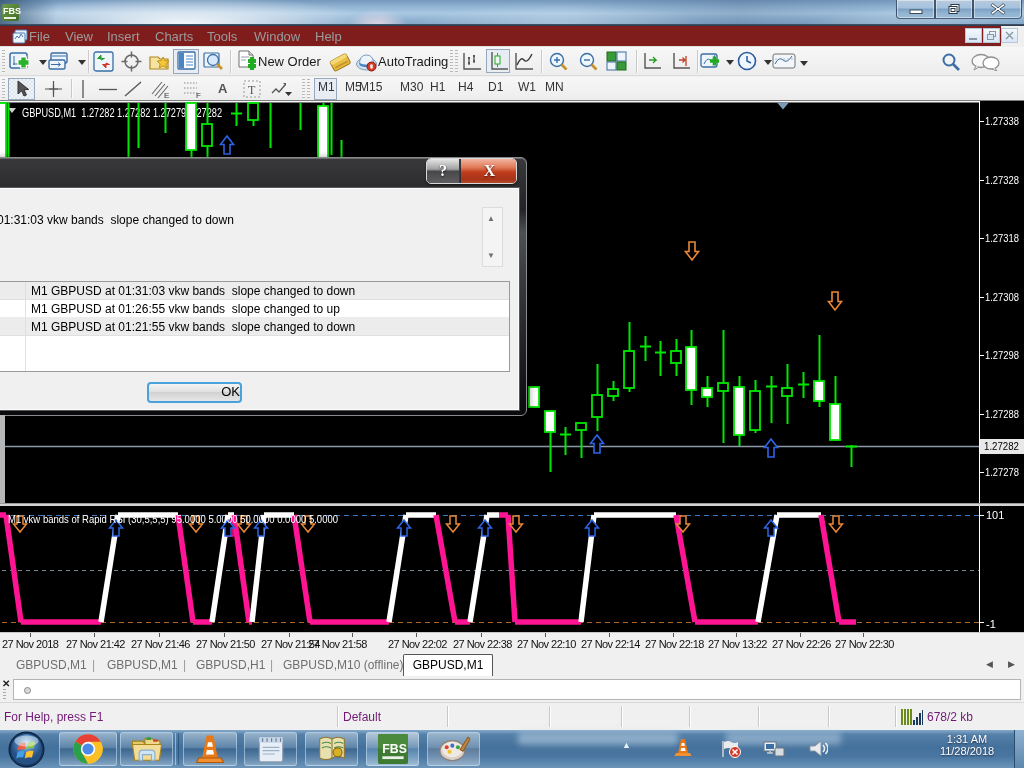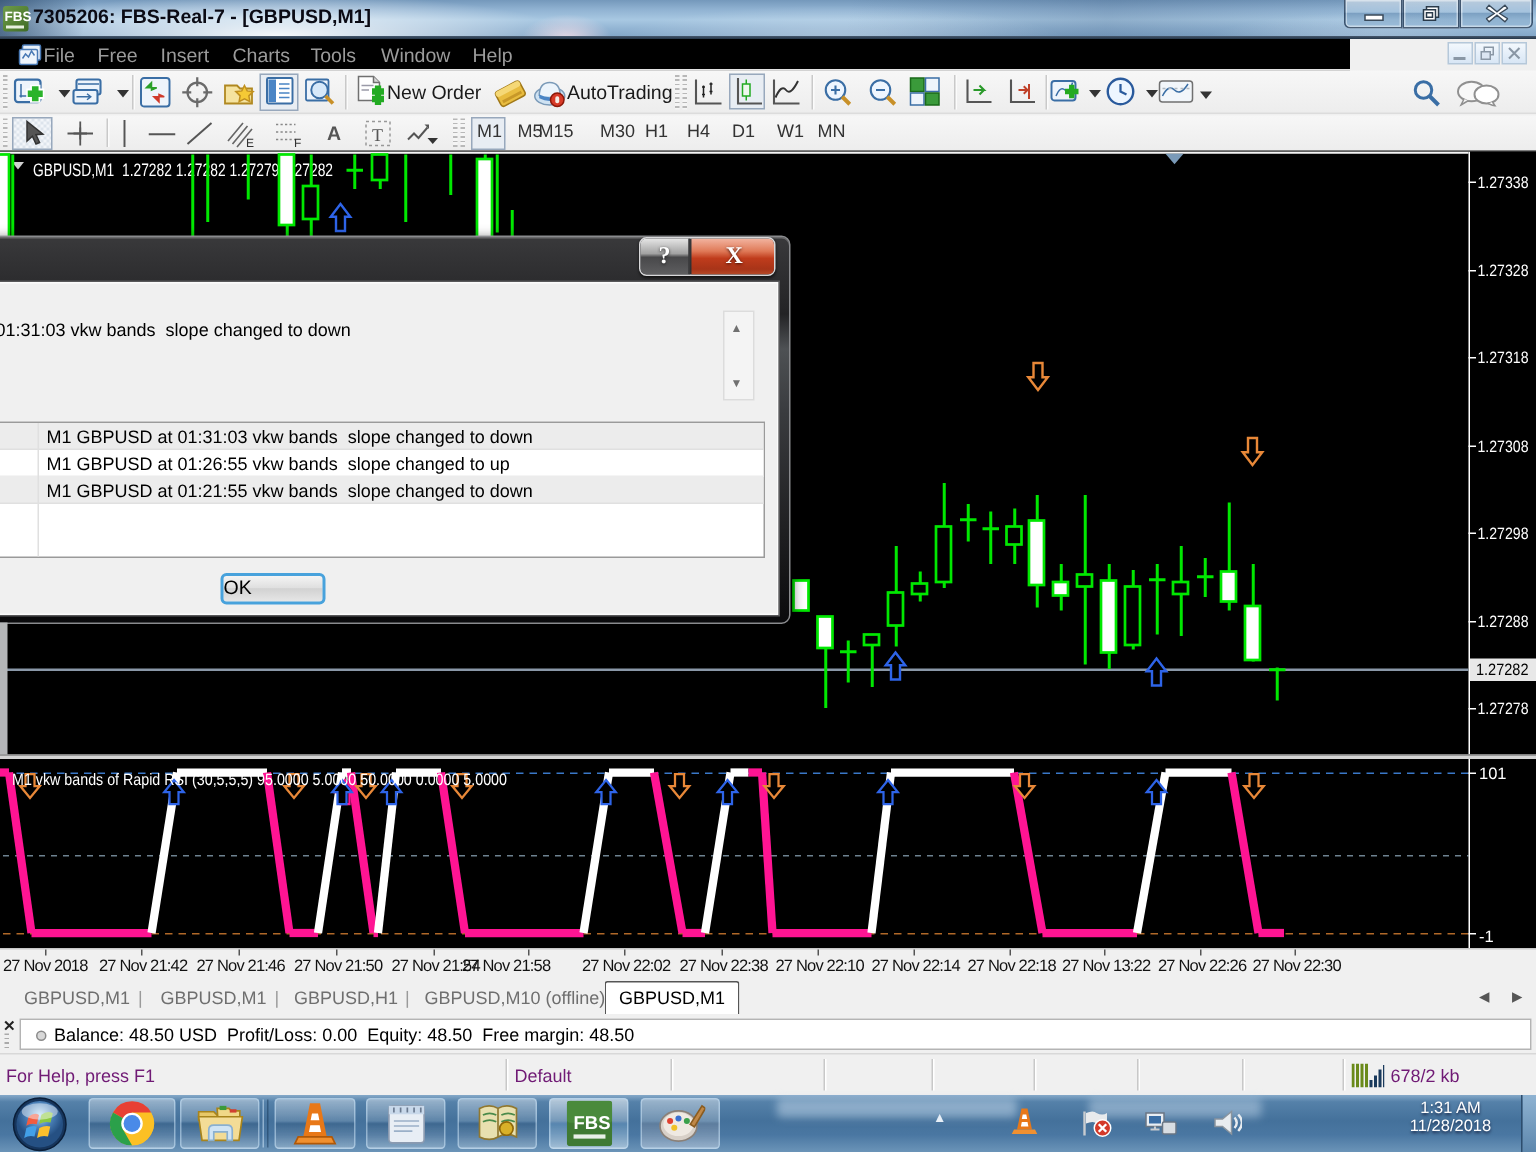--- a/index.html
+++ b/index.html
@@ -28,21 +28,21 @@
   .wbtn { position:absolute; top:0; height:19px; border:1px solid rgba(30,50,75,.75); border-top:none;
     background:linear-gradient(180deg, rgba(255,255,255,.5) 0%, rgba(190,215,235,.35) 45%, rgba(90,130,170,.45) 50%, rgba(150,185,215,.5) 100%);
     box-shadow:inset 0 0 0 1px rgba(255,255,255,.45); }
   .wbtn svg { position:absolute; left:50%; top:50%; transform:translate(-50%,-50%); }
   #wmin { left:0; width:39px; border-bottom-left-radius:4px; }
   #wres { left:39px; width:38px; }
   #wclo { left:77px; width:49px; border-bottom-right-radius:4px; }
   #tbline { left:0; top:24px; width:1024px; height:2px; background:linear-gradient(180deg,#46586e,#253648); }
 
   
-  #menubar { left:0; top:26px; width:900px; height:21px; background:#000000; border-bottom:1px solid #e2e2e2; }
+  #menubar { left:0; top:26px; width:1001px; height:21px; background:#7f1d1d; border-bottom:1px solid #e2e2e2; }
   .menuitem { position:absolute; top:3px; font-size:13px; color:#9b9b9b; }
   .mdibtn { position:absolute; top:2px; width:17px; height:15px; background:linear-gradient(180deg,#f3f8fd,#d8e6f5); border:1px solid #b5c8da; color:#7a8a99; font-size:9px; text-align:center; line-height:13px; }
 
   
   #toolbar1 { left:0; top:47px; width:1024px; height:29px; background:linear-gradient(180deg,#f7f7f7,#ededed); border-bottom:1px solid #dcdcdc; }
   #toolbar2 { left:0; top:77px; width:1024px; height:24px; background:linear-gradient(180deg,#f7f7f7,#ededed); border-bottom:1px solid #7e7e7e; }
   .grip { position:absolute; width:3px; background-image:repeating-linear-gradient(180deg,#b8b8b8 0 1px, #f5f5f5 1px 3px); }
   .tsep { position:absolute; width:1px; background:#c9c9c9; box-shadow:1px 0 0 #fbfbfb; }
   .tbtxt { position:absolute; font-size:13px; color:#1a1a1a; }
   .pressed { position:absolute; background:#e8edf3; border:1px solid #98a8bc; }
@@ -102,32 +102,31 @@
   #dlgclose { position:absolute; left:34px; top:0; width:57px; height:24px;
     background:linear-gradient(180deg,#f2b4a0 0%,#e07a58 35%,#c03c1c 55%,#a83418 85%,#b54a28 100%);
     color:#fff; font-weight:bold; font-size:16px; font-family:"Liberation Serif",serif; text-align:center; line-height:23px; text-shadow:0 1px 2px #401008; }
   #dlgmsg { position:absolute; left:16px; top:24px; font-size:12px; color:#000; }
   #dlgscroll { position:absolute; left:501px; top:18px; width:21px; height:60px; background:#f4f4f4; border:1px solid #dcdcdc; }
   #dlgscroll .ar { position:absolute; left:4px; font-size:8px; color:#707070; }
   #dlglist { position:absolute; left:-1px; top:92px; width:530px; height:91px; background:#fff; border:1px solid #9a9a9a; }
   .lrow { position:absolute; left:0; width:528px; height:18px; font-size:12px; color:#000; }
   .lrow span { position:absolute; left:50px; top:2px; }
   #dlgcol { position:absolute; left:44px; top:0; width:1px; height:89px; background:#e0e0e0; }
-  #okbtn { position:absolute; left:166px; top:193px; width:70px; height:21px; background:linear-gradient(180deg,#f4f4f4,#e0e0e0 45%,#d2d2d2 50%,#e6e6e6); border:2px solid #48a2dc; border-radius:4px; font-size:13px; color:#000; text-align:left; line-height:16px; }
+  #okbtn { position:absolute; left:166px; top:193px; width:95px; height:21px; background:linear-gradient(180deg,#f4f4f4,#e0e0e0 45%,#d2d2d2 50%,#e6e6e6); border:2px solid #48a2dc; border-radius:4px; font-size:13px; color:#000; text-align:right; line-height:16px; }
 </style>
 </head>
 <body>
 
 <div class="abs" id="titlebar">
   <div class="corner-dark"></div>
   <div id="fbsicon">
       <span>FBS</span>
       <i></i>
     </div>
-  <div id="titletext">7305206: FBS-Real-7 - [GBPUSD,M1]</div>
   <div id="winbtns">
     <div class="wbtn" id="wmin">
         <svg width="14" height="10">
           <rect x="1" y="6" width="12" height="3.5" fill="#fff" stroke="#3a4a5a" stroke-width="1"></rect>
         </svg>
       </div>
     <div class="wbtn" id="wres">
         <svg width="13" height="12">
           <rect x="3.5" y="1.5" width="8" height="7" fill="#fff" stroke="#2a3a4a"></rect>
           <rect x="1.5" y="3.5" width="8" height="7" fill="#fff" stroke="#2a3a4a"></rect>
@@ -143,21 +142,21 @@
 </div>
 <div class="abs" id="tbline"></div>
 
 <div class="abs" id="menubar">
   <svg class="abs" style="left:12px;top:3px" width="16" height="15">
       <rect x="3" y="1" width="12" height="10" rx="1" fill="#e8f0fa" stroke="#4a7ab5"></rect>
       <rect x="1" y="4" width="12" height="10" rx="1" fill="#eef4fb" stroke="#4a7ab5"></rect>
       <path d="M3 10 l2-3 2 2 2-4 2 3" stroke="#4a7ab5" fill="none"></path>
     </svg>
   <span class="menuitem" style="left:29px">File</span>
-  <span class="menuitem" style="left:65px">Free</span>
+  <span class="menuitem" style="left:65px">View</span>
   <span class="menuitem" style="left:107px">Insert</span>
   <span class="menuitem" style="left:155px">Charts</span>
   <span class="menuitem" style="left:207px">Tools</span>
   <span class="menuitem" style="left:254px">Window</span>
   <span class="menuitem" style="left:315px">Help</span>
   <div class="mdibtn" style="left:965px"><svg width="15" height="13">
         <rect x="3" y="9" width="8" height="2" fill="#8a97a5"></rect>
       </svg></div>
   <div class="mdibtn" style="left:983px"><svg width="15" height="13">
         <rect x="5.5" y="2.5" width="6" height="5" fill="none" stroke="#8a97a5"></rect>
@@ -552,21 +551,20 @@
   <div id="activetab">GBPUSD,M1</div>
   <span class="tabarrow" style="left:986px">◀</span>
   <span class="tabarrow" style="left:1008px">▶</span>
 </div>
 
 <div class="abs" id="terminal">
   <div id="termx">✕</div>
   <div id="termgrip"></div>
   <div id="termbox">
     <div class="dot"></div>
-    <span>Balance: 48.50 USD&nbsp; Profit/Loss: 0.00&nbsp; Equity: 48.50&nbsp; Free margin: 48.50</span>
   </div>
 </div>
 
 <div class="abs" id="statusbar">
   <span class="st" style="left:4px">For Help, press F1</span>
   <div class="stsep" style="left:337px"></div>
   <span class="st" style="left:343px">Default</span>
   <div class="stsep" style="left:447px"></div>
   <div class="stsep" style="left:549px"></div>
   <div class="stsep" style="left:621px"></div>

